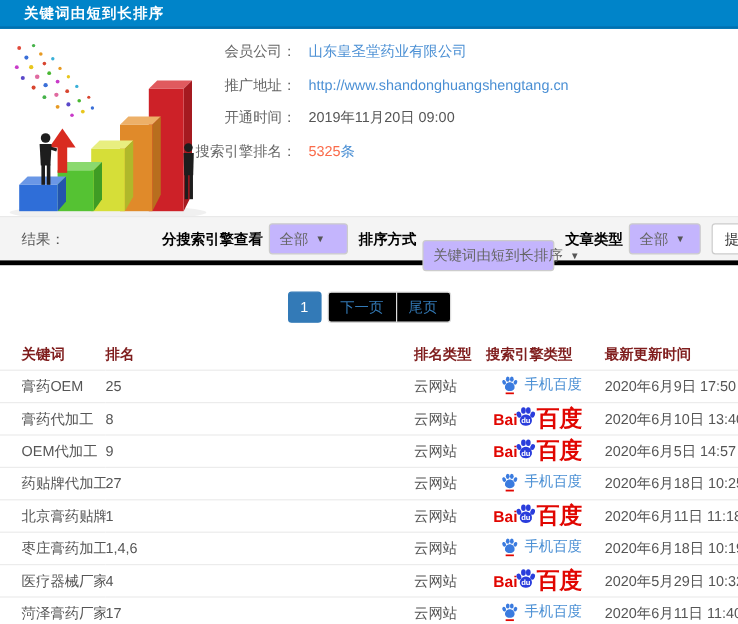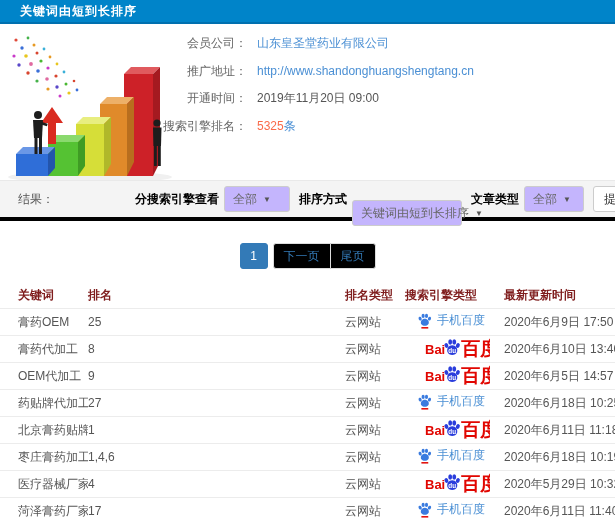--- a/index.html
+++ b/index.html
@@ -53,21 +53,21 @@
   table.results{position:absolute;left:0;top:282px;width:615px;border-collapse:collapse;
                 table-layout:fixed;font-size:12px;}
   table.results th{text-align:left;font-weight:bold;color:#7f1d1d;height:26px;padding:0;margin-top:20px;}
   table.results td{height:26px;padding:0;color:#555;border-top:1px solid #ececec;overflow:hidden;white-space:nowrap;}
   table.results thead th{border-top:none;}
   .c1{padding-left:18px !important;}
   .c5{padding-left:14px !important;}
   td.c-rank{color:var(--rank-blue,#5b9bd5);cursor:pointer;}
   .engine{display:inline-flex;align-items:center;}
   .engine.mobile{margin-left:12px;}
-  .engine.pc{margin-left:20px;}
+  .engine.pc{margin-left:6px;}
   .mlabel{color:var(--link-blue,#4a8fd4);margin-left:5px;}
   .bd-bai{color:var(--baidu-red,#e10601);font-weight:bold;font-size:13px;letter-spacing:0;}
   .bd-bd{color:var(--baidu-red,#e10601);font-weight:bold;font-size:19px;margin-left:1px;}
   .pcpaw{margin:0 -1px 4px -2px;}
 </style>
 </head>
 <body>
 
 <div class="screen">
 

